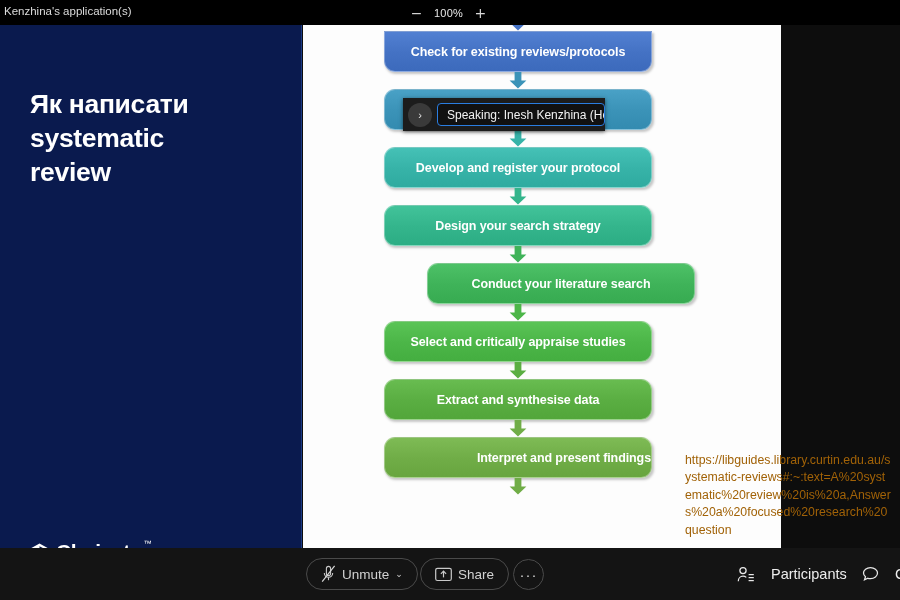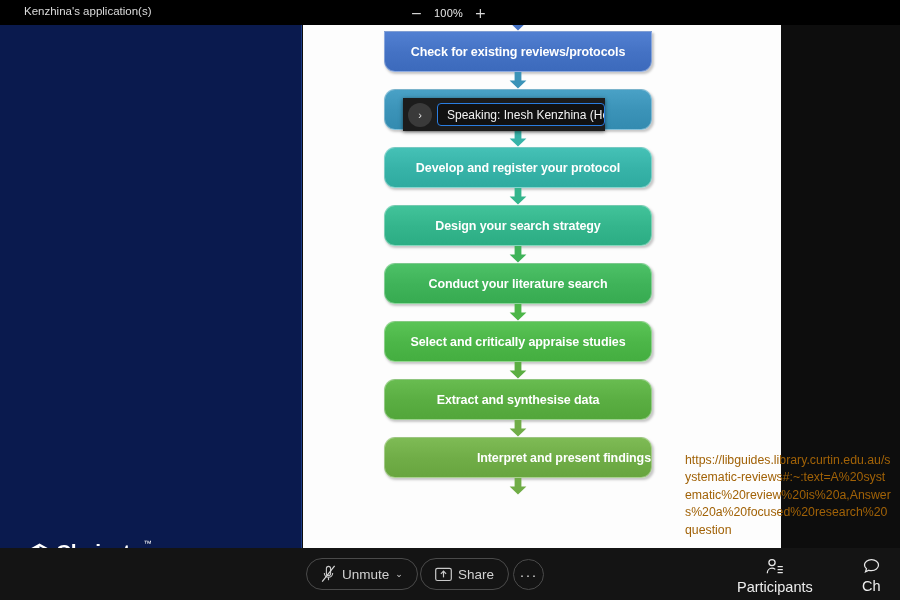--- a/index.html
+++ b/index.html
@@ -10,21 +10,21 @@
     -webkit-font-smoothing:antialiased;
     position:relative;
   }
 
   
   #titlebar {
     position:absolute; left:0; top:0; width:900px; height:25px;
     background:#000; color:#e6e6e6;
   }
   #titlebar-label {
-    position:absolute; left:24px; top:5px;
+    position:absolute; left:4px; top:5px;
     font-size:11.5px; color:#dcdcdc; white-space:nowrap;
   }
   #zoomgroup {
     position:absolute; left:410px; top:0; height:25px;
     display:flex; align-items:center; gap:11px;
   }
   .zoombtn {
     font-size:14px; color:#d8d8d8; line-height:1;
     width:13px; text-align:center; cursor:pointer;
     font-family:"DejaVu Sans", sans-serif;
@@ -144,22 +144,22 @@
     width:31px; height:31px; border-radius:50%;
     border:1px solid #4a4a4a; color:#d2d2d2;
     display:flex; align-items:center; justify-content:center;
     font-size:15px; cursor:pointer; letter-spacing:1px;
   }
   #btn-leave {
     position:absolute; left:555px; top:558px;
   }
   .rightbtn {
     position:absolute; top:10px; height:32px;
-    display:flex; align-items:center; gap:4px;
-    color:#ededed; font-size:14.5px; cursor:pointer;flex-direction:column;
+    display:flex; align-items:center; gap:16px;
+    color:#ededed; font-size:14.5px; cursor:pointer;
   }
   #btn-participants { left:737px; }
   #btn-chat { left:862px; }
   .chev { font-size:9px; color:#cfcfcf; font-family:"DejaVu Sans", sans-serif; }
   svg { display:block; overflow:visible; }
 </style>
 </head>
 <body>
 
 <div id="titlebar">
@@ -167,20 +167,25 @@
   <div id="zoomgroup">
     <div class="zoombtn">−</div>
     <div id="zoom-level">100%</div>
     <div class="zoombtn">+</div>
   </div>
 </div>
 
 <div id="stage">
 
   <div id="cover">
+    <div id="cover-title">
+      <span>Як написати</span><br>
+      <span>systematic</span><br>
+      <span>review</span>
+    </div>
     <div id="cover-logo">
       <svg id="logo-mark" viewBox="0 0 20 20">
         <path d="M10 0.6 L18.6 5.3 L18.6 14.7 L10 19.4 L1.4 14.7 L1.4 5.3 Z" fill="#ffffff"></path>
         <path d="M10 3.3 L16.2 6.7 L16.2 13.3 L10 16.7 L10 12.9 L13.1 11.2 L13.1 8.8 L10 7.1 Z" fill="#0a1a4e"></path>
       </svg>
       <div id="logo-word">
         <span>Clarivate</span>
         <span id="logo-tm">™</span>
       </div>
     </div>
@@ -218,21 +223,21 @@
           </svg>
         </div>
         <div class="flowbox" style="background: linear-gradient(rgb(66, 195, 154) 0%, rgb(52, 181, 140) 52%, rgb(44, 173, 132) 100%);">
           <span>Design your search strategy</span>
         </div>
         <div class="arrow">
           <svg width="20" height="17" viewBox="0 0 20 17">
             <path d="M6.6 0 L13.4 0 L13.4 8.4 L18.4 8.4 L10 16.6 L1.6 8.4 L6.6 8.4 Z" fill="#3fb359"></path>
           </svg>
         </div>
-        <div class="flowbox" style="background: linear-gradient(rgb(77, 193, 103) 0%, rgb(63, 179, 89) 52%, rgb(55, 171, 81) 100%);">
+        <div class="flowbox" style="background: linear-gradient(rgb(77, 193, 103) 0%, rgb(63, 179, 89) 52%, rgb(55, 171, 81) 100%); margin-left: 43px;">
           <span>Conduct your literature search</span>
         </div>
         <div class="arrow">
           <svg width="20" height="17" viewBox="0 0 20 17">
             <path d="M6.6 0 L13.4 0 L13.4 8.4 L18.4 8.4 L10 16.6 L1.6 8.4 L6.6 8.4 Z" fill="#4cb648"></path>
           </svg>
         </div>
         <div class="flowbox" style="background: linear-gradient(rgb(90, 196, 86) 0%, rgb(76, 182, 72) 52%, rgb(68, 174, 64) 100%);">
           <span>Select and critically appraise studies</span>
         </div>

